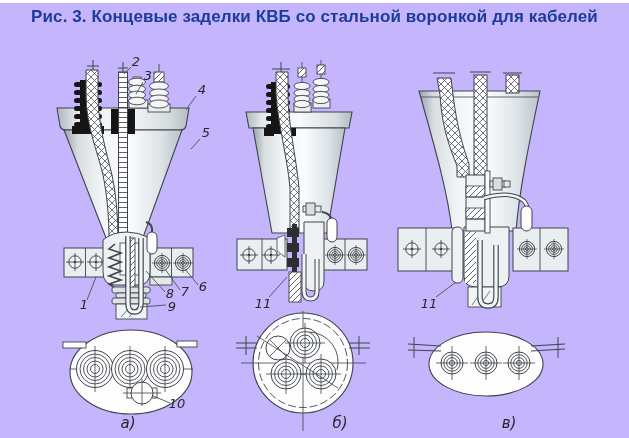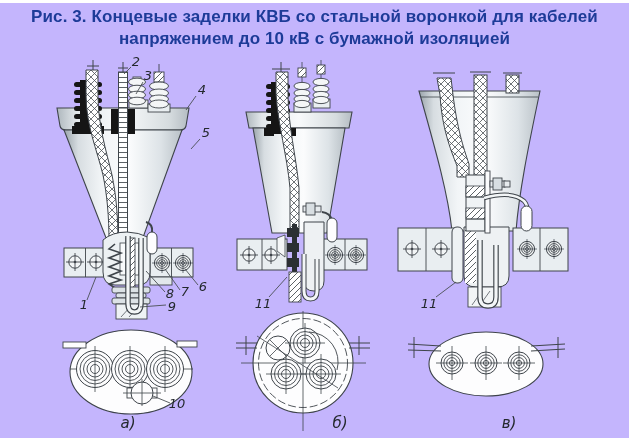--- a/index.html
+++ b/index.html
@@ -19,21 +19,20 @@
   .ldr{stroke:#4a4f54;stroke-width:0.9;}
   .ln{stroke:#3e444a;}
 </style>
 </head>
 <body>
 
 <div class="panel">
   <div class="top-strip"></div>
   <div class="fig-title">
     <div>Рис. 3. Концевые заделки КВБ со стальной воронкой для кабелей</div>
-    <div>напряжением до 10 кВ с бумажной изоляцией</div>
   </div>
 
   <svg class="fig" width="629" height="438" viewBox="0 0 629 438">
     <defs>
       <linearGradient id="gFun" x1="0" y1="0" x2="1" y2="0">
         <stop offset="0" stop-color="#9aa4ab"></stop>
           <stop offset="0.12" stop-color="#d7dde1"></stop>
         <stop offset="0.32" stop-color="#f2f5f7"></stop>
           <stop offset="0.55" stop-color="#fbfcfd"></stop>
         <stop offset="0.82" stop-color="#dde3e7"></stop>

